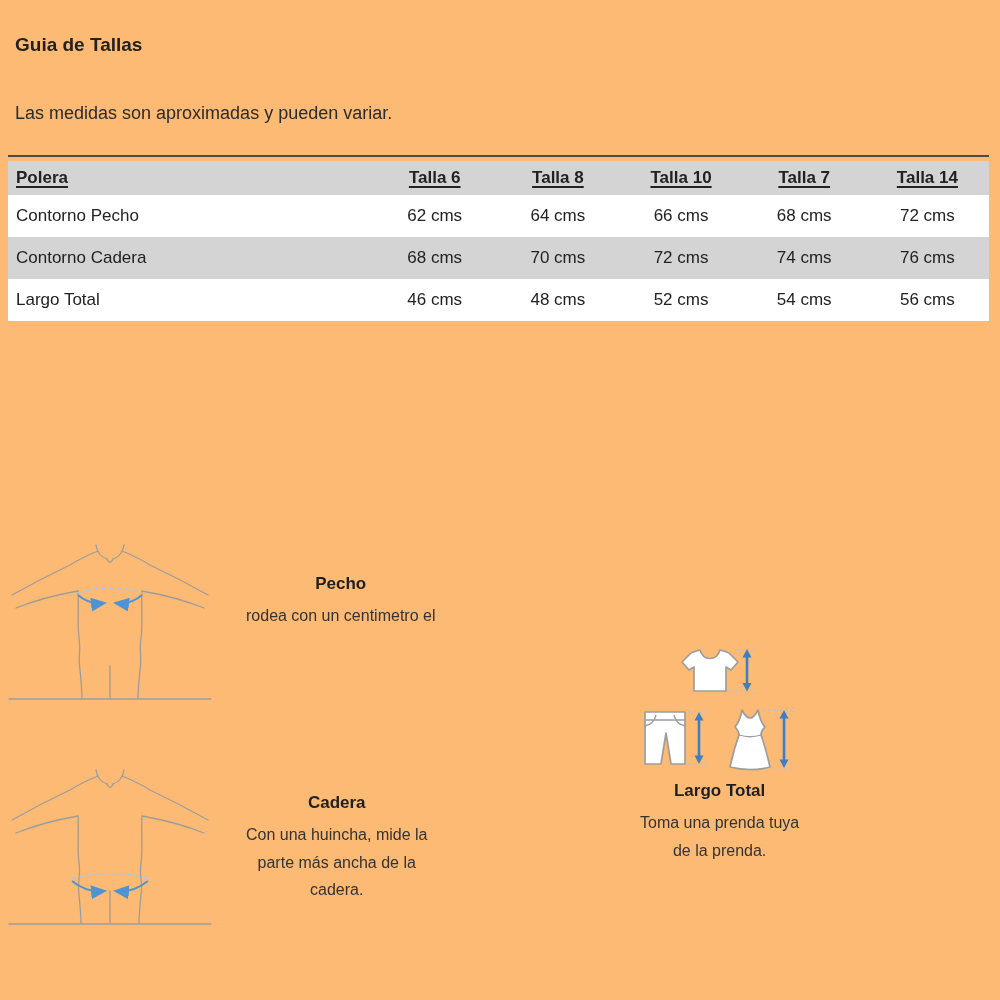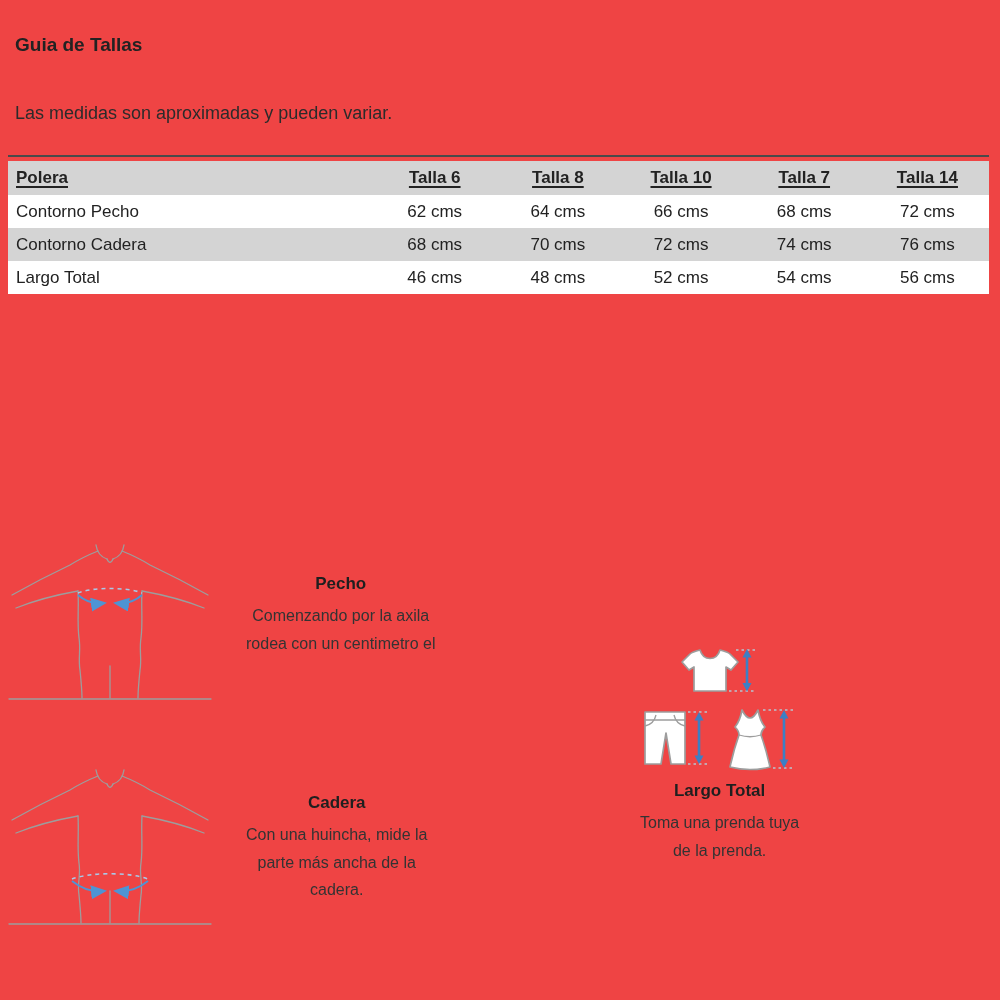--- a/index.html
+++ b/index.html
@@ -1,33 +1,33 @@
 <!DOCTYPE html>
 <html><head>
 <meta charset="utf-8">
 <style>
   html,body{margin:0;padding:0;background:#ffffff;}
   .page{
-    position:relative;width:1000px;height:1000px;background:#ef4444;overflow:hidden;
+    position:relative;width:1000px;height:1000px;background:#fdba74;overflow:hidden;
     font-family:"Liberation Sans", sans-serif;color:#2b2b2b;
   }
   .title{position:absolute;left:15px;top:34px;font-size:19px;font-weight:bold;color:#222;}
   .subtitle{position:absolute;left:15px;top:103px;font-size:18px;color:#2b2b2b;}
 
   .table-top-rule{position:absolute;left:8px;top:155px;width:981px;height:2px;background:#4a4a4a;}
 
   table.size-table{
     position:absolute;left:8px;top:161px;width:981px;
     border-collapse:collapse;table-layout:fixed;font-size:17px;color:#222;
   }
   table.size-table th, table.size-table td{
     padding:0 4px;text-align:center;vertical-align:middle;white-space:nowrap;
   }
   table.size-table th{height:34px;font-weight:bold;text-decoration:underline;text-decoration-thickness:2px;text-underline-offset:3px;}
-  table.size-table td{height:33px;}
+  table.size-table td{height:42px;}
   table.size-table .lcol{text-align:left;padding-left:8px;width:36%;}
   table.size-table thead tr{background:#d4d4d4;}
   table.size-table tbody tr:nth-child(odd){background:#ffffff;}
   table.size-table tbody tr:nth-child(even){background:#d4d4d4;}
 
   .fig{position:absolute;}
   .fig-chest{left:6px;top:538px;}
   .fig-hip{left:6px;top:763px;}
   .fig-garments{left:635px;top:643px;}
 
@@ -106,21 +106,20 @@
       <path d="M104,128 L104,160"></path>
       <line x1="3" y1="161" x2="205" y2="161"></line>
     </g>
     <path d="M72,55 C85,49 123,49 136,55" stroke="#a9c9e8" stroke-dasharray="4,4" fill="none" stroke-width="1.6"></path>
     <path d="M72,57 C80,64 90,66 98,65" stroke="#4e94d4" fill="none" stroke-width="2" marker-end="url(#arrIn)"></path>
     <path d="M136,57 C128,64 118,66 110,65" stroke="#4e94d4" fill="none" stroke-width="2" marker-end="url(#arrIn)"></path>
   </svg>
 
   <div class="guide-text txt-pecho">
     <div class="h">Pecho</div>
-    <div class="l">Comenzando por la axila</div>
     <div class="l">rodea con un centimetro el</div>
   </div>
 
   <svg class="fig fig-garments" width="180" height="135" viewBox="0 0 180 135" xmlns="http://www.w3.org/2000/svg">
 
     <g>
       <path d="M65,7 C61,8 57,9 55,11 L47,19 L54,27 L59,24 L59,48 L91,48 L91,24 L96,27 L103,19 L95,11 C93,9 89,8 85,7 C83,13.5 79,15.5 75,15.5 C71,15.5 67,13.5 65,7 Z" fill="#ffffff" stroke="#9d9d9d" stroke-width="1.7" stroke-linejoin="round"></path>
       <line x1="101" y1="7" x2="121" y2="7" stroke="#b8c4cf" stroke-width="1.4" stroke-dasharray="2.5,3"></line>
       <line x1="94" y1="48" x2="121" y2="48" stroke="#b8c4cf" stroke-width="1.4" stroke-dasharray="2.5,3"></line>
       <g>

